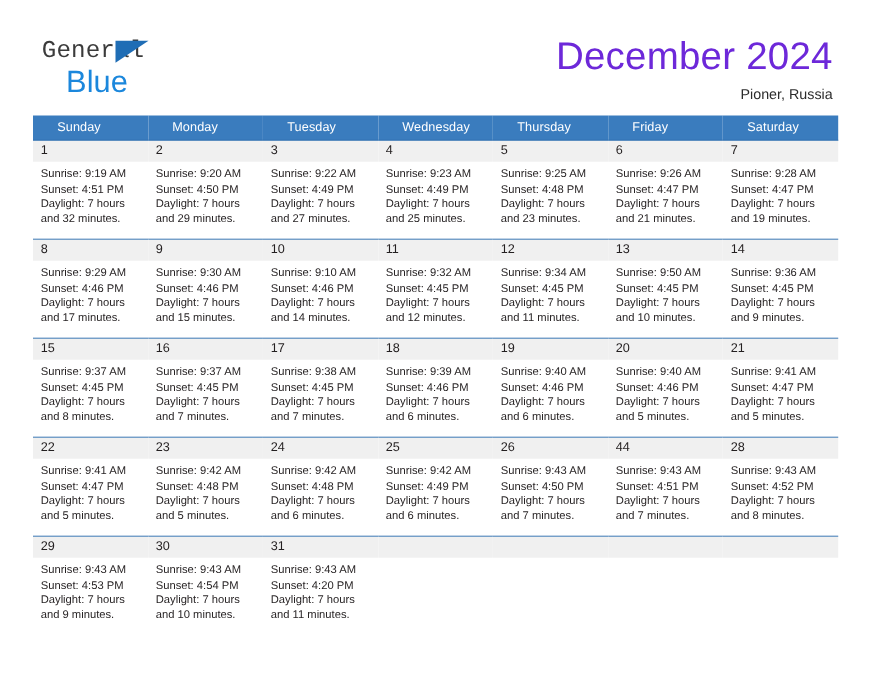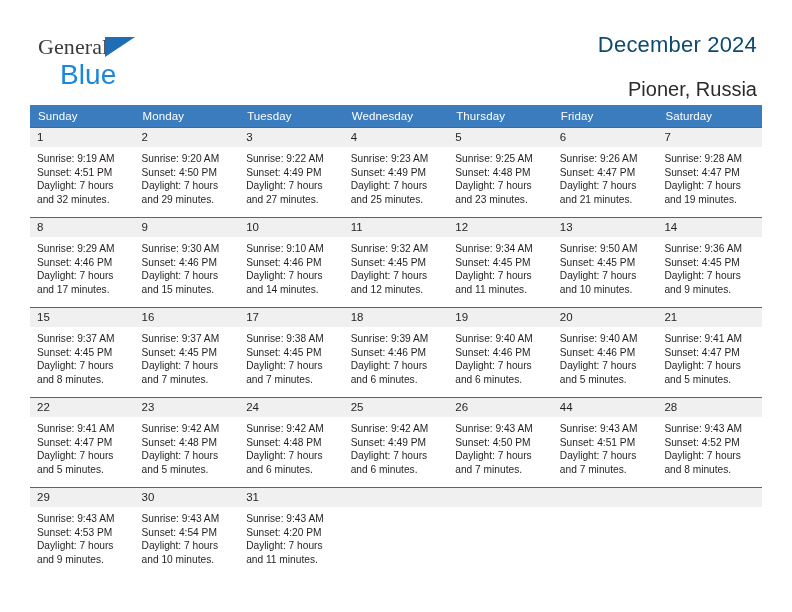--- a/index.html
+++ b/index.html
@@ -12,59 +12,59 @@
   }
   .page { position:relative; width:792px; height:612px; }
 
   
   .top { position:absolute; left:0; top:0; width:792px; height:96px; }
 
   .logo { position:absolute; left:38px; top:36px; line-height:1; }
   .logo-row1 { position:relative; height:24px; }
   .logo-general {
     font-size:22px; color:#3b3b3b; letter-spacing:0.1px;
-    font-family:Liberation Serif, serif;
+    font-family:Liberation Mono, monospace;
   }
   .logo-tri {
     position:absolute; left:67px; top:1px;
     width:0; height:0;
     border-left:30px solid #1f6db5;
     border-bottom:20px solid transparent;
   }
   .logo-blue {
     font-size:28px; color:#1b87dc; letter-spacing:0.1px;
     margin-left:22px; display:block; margin-top:1px;
   }
 
   .title {
     position:absolute; right:35px; top:32px;
-    font-size:22px; font-weight:normal; color:#0c4a6e;
+    font-size:35px; font-weight:normal; color:#6d28d9;
     letter-spacing:0.2px; white-space:nowrap;
   }
   .subtitle {
     position:absolute; right:35px; top:78px;
-    font-size:20px; color:#2b2b2b; white-space:nowrap;
+    font-size:13px; color:#2b2b2b; white-space:nowrap;
   }
 
   
   .cal {
     position:absolute; left:30px; top:105px;
     width:732px;
     border-collapse:collapse;
     table-layout:fixed;
   }
   .cal col { width:104.57px; }
 
   thead th {
     background:#3a7cbe;
     color:#ffffff;
     font-size:11.5px;
     font-weight:normal;
     text-align:left;
-    padding:5px 0 5px 8px;
+    padding:5px 0 5px 22px;
     height:20px;
     letter-spacing:0.1px;
   }
 
   tbody td {
     vertical-align:top;
     padding:0;
     border-top:1.4px solid #2f6fae;
     height:90px;
   }

